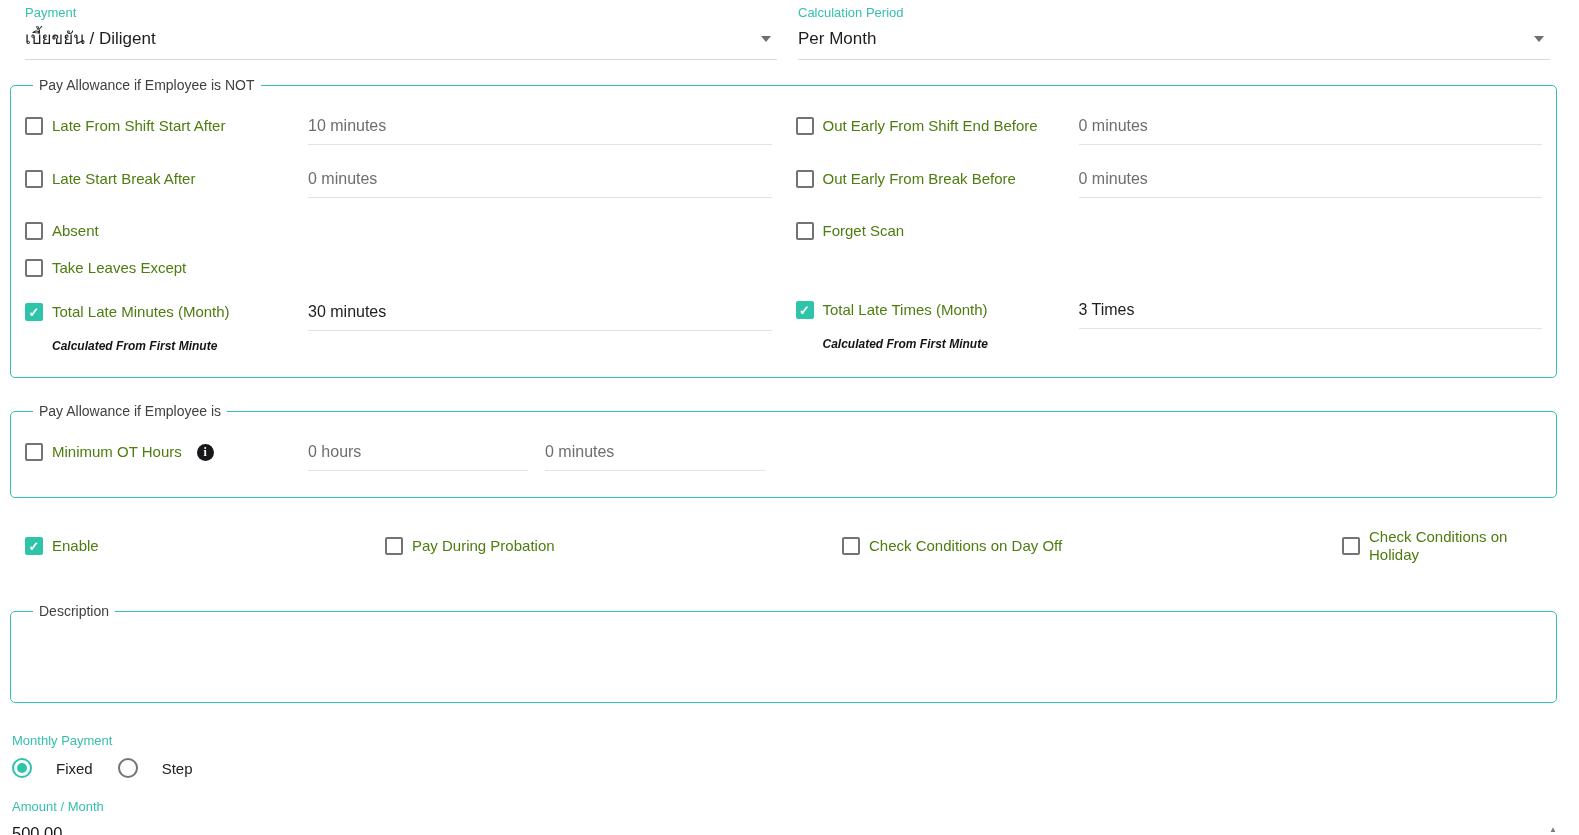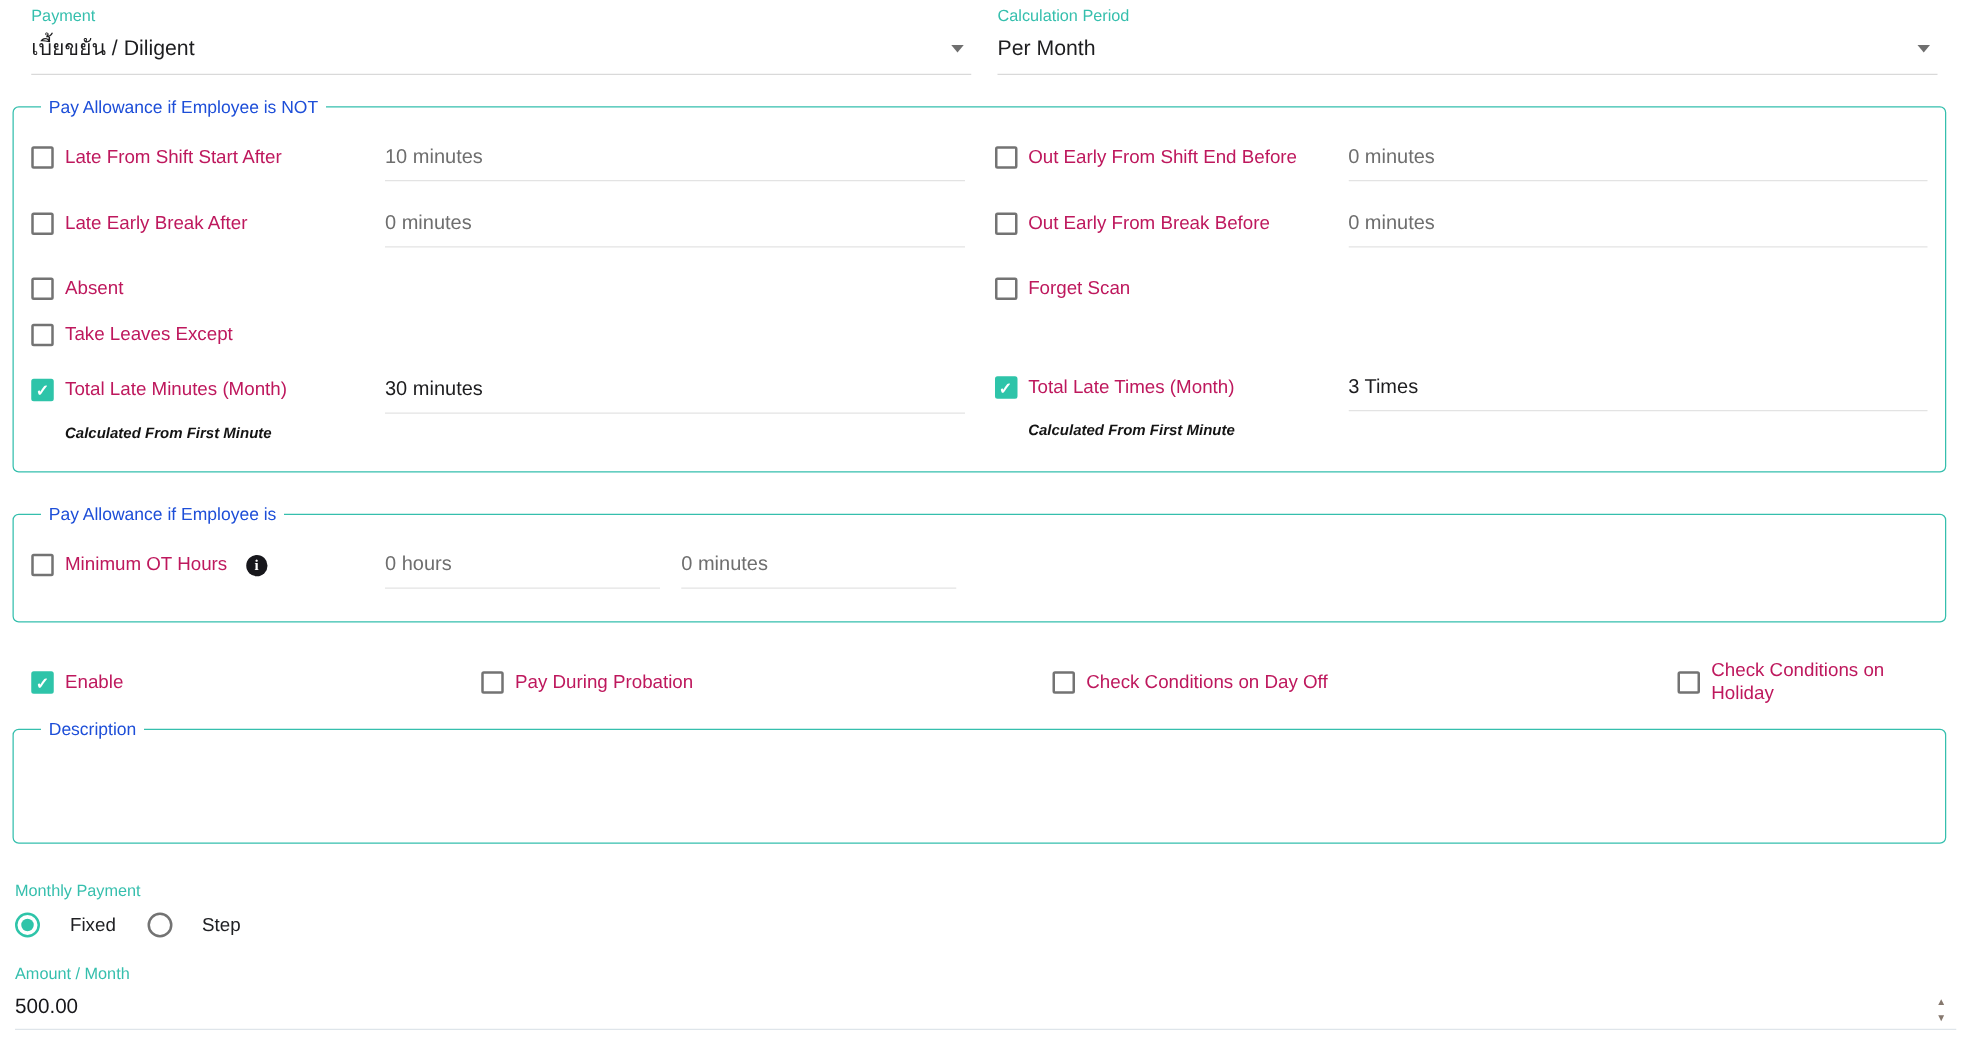--- a/index.html
+++ b/index.html
@@ -20,34 +20,34 @@
   .f-value { font-size:17px; color:#1d1d1f; line-height:22px; }
   .dd-arrow { width:0; height:0; border-left:5px solid transparent;
               border-right:5px solid transparent; border-top:6px solid #6f6f6f;
               margin-right:6px; }
 
   
   fieldset.group {
     margin:17px 22px 0 10px; border:1px solid #35bfad; border-radius:5px;
     padding:22px 14px 24px 14px;
   }
-  fieldset.group legend { color:#1d4ed8; font-size:14px; padding:0 6px; margin-left:8px; }
+  fieldset.group legend { color:#404040; font-size:14px; padding:0 6px; margin-left:8px; }
 
   .cols { display:grid; grid-template-columns:1fr 1fr; column-gap:24px; }
 
   .row { display:flex; align-items:flex-start; }
   .cb-row { display:flex; align-items:center; gap:9px; cursor:pointer; flex:none; }
   .row > .cb-row { width:283px; padding-top:2px; }
   .cb {
     width:18px; height:18px; flex:none; border:2px solid #737373; border-radius:2px;
     display:flex; align-items:center; justify-content:center; background:#fff;
   }
   .cb.checked { background:#2ec4a9; border-color:#2ec4a9; }
   .cb-check { color:#fff; font-size:13px; font-weight:bold; line-height:1; }
-  .cb-label { font-size:15px; color:#be185d; line-height:18px; }
+  .cb-label { font-size:15px; color:#4d7c0f; line-height:18px; }
 
   .line-input {
     flex:1; border-bottom:1px solid #e3e3e3; padding:1px 0 9px 0;
     font-size:16px; line-height:19px; cursor:text;
   }
   .line-input.disabled { color:#6e6e6e; }
   .line-input.enabled  { color:#1d1d1f; }
   .line-input.fixed { flex:none; width:220px; }
 
   .note { font-style:italic; font-weight:600; font-size:12px; color:#141414;
@@ -62,21 +62,21 @@
     display:inline-flex; align-items:center; justify-content:center;
     margin-left:6px; cursor:pointer; flex:none;
   }
   .gap17 { width:17px; flex:none; }
 
   
   .options-row { margin:30px 29px 0 25px; display:grid;
                  grid-template-columns:360px 457px 500px auto; align-items:center; }
 
   
-  fieldset.desc { margin-top:11px; height:100px; padding:4px 14px; }
+  fieldset.desc { margin-top:39px; height:100px; padding:4px 14px; }
   .desc-textarea { width:100%; height:62px; border:none; outline:none; resize:none;
                    font:15px "Liberation Sans", sans-serif; background:transparent; }
 
   
   .monthly { margin:31px 0 0 12px; }
   .radio-row { display:flex; align-items:center; margin-top:10px; }
   .radio-opt { display:flex; align-items:center; gap:24px; cursor:pointer; }
   .radio-opt + .radio-opt { margin-left:25px; }
   .radio { width:20px; height:20px; border-radius:50%; border:2px solid #737373;
            display:flex; align-items:center; justify-content:center; background:#fff; }
@@ -125,21 +125,21 @@
             <span class="cb"></span>
             <span class="cb-label">Late From Shift Start After</span>
           </label>
           <div class="line-input disabled">
             <span>10 minutes</span>
           </div>
         </div>
         <div class="row mb22">
           <label class="cb-row">
             <span class="cb"></span>
-            <span class="cb-label">Late Early Break After</span>
+            <span class="cb-label">Late Start Break After</span>
           </label>
           <div class="line-input disabled">
             <span>0 minutes</span>
           </div>
         </div>
         <div class="row mb17">
           <label class="cb-row">
             <span class="cb"></span>
             <span class="cb-label">Absent</span>
           </label>

